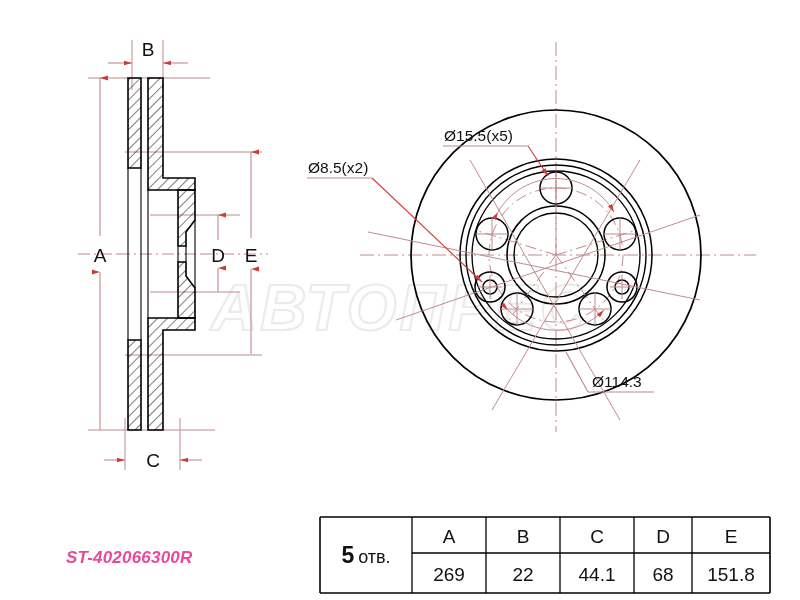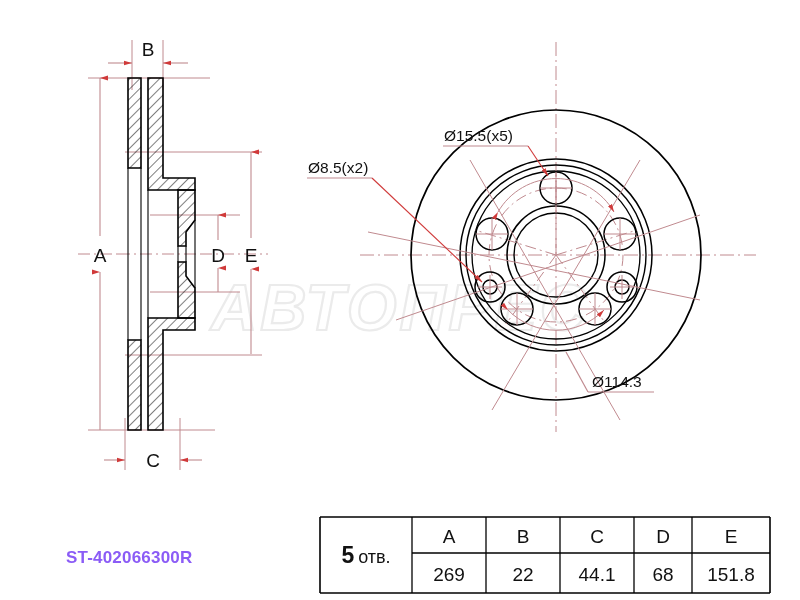--- a/index.html
+++ b/index.html
@@ -10,23 +10,24 @@
     overflow:hidden;
     position:relative;
   }
   #root{position:absolute;inset:0;}
   svg#drawing{position:absolute;left:0;top:0;width:800px;height:600px;display:block;}
   .partnum{
     position:absolute;
     left:66px; top:548px;
     font-size:17px;
     font-weight:bold;
-    color:#8b5cf6;
+    color:#ec4899;
     letter-spacing:0.2px;
     white-space:nowrap;
+    font-style:italic;
   }
   
 </style>
 </head>
 <body>
 
 <div id="root">
 
   <svg id="drawing" viewBox="0 0 800 600" xmlns="http://www.w3.org/2000/svg">
 

